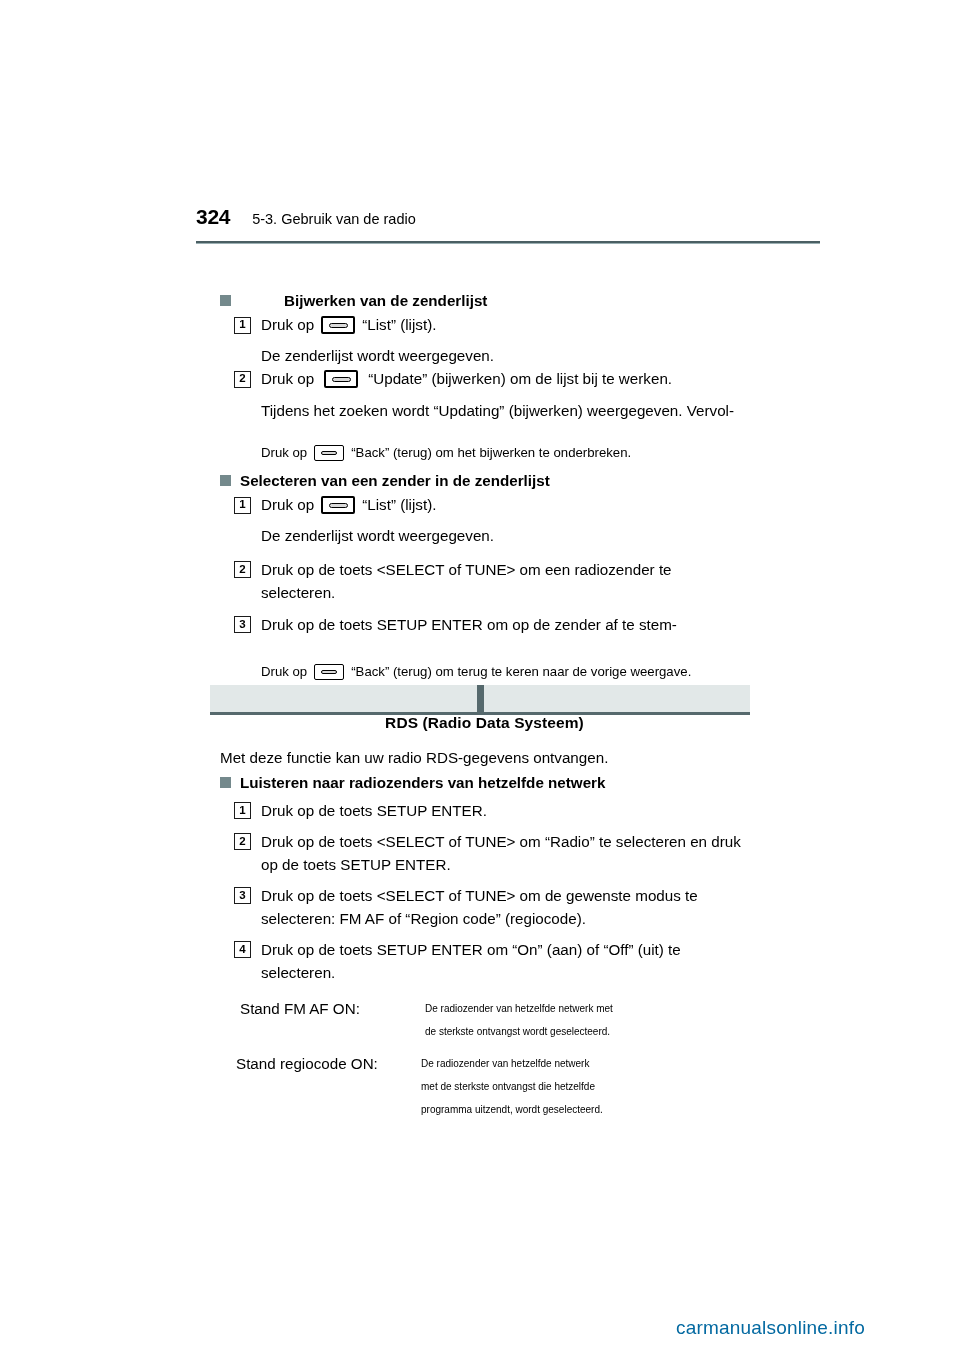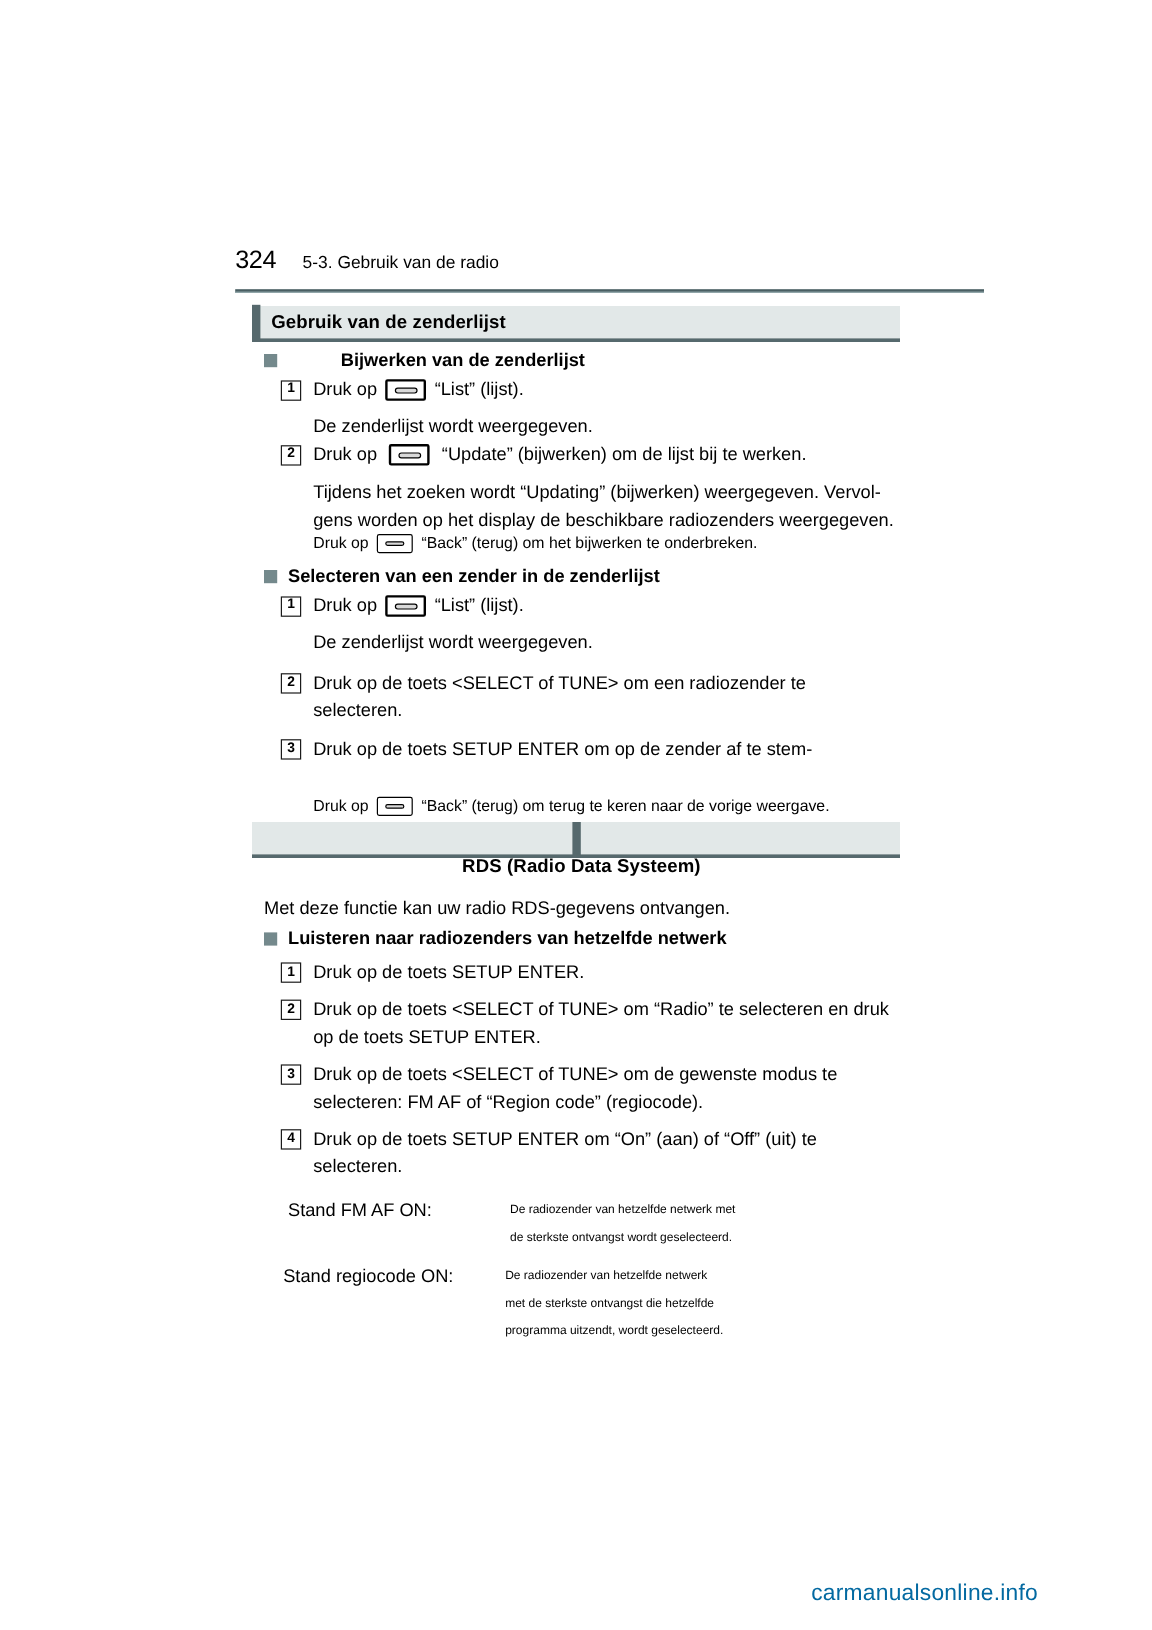--- a/index.html
+++ b/index.html
@@ -26,21 +26,21 @@
     position: absolute;
     left: 196px;
     top: 206px;
     width: 628px;
     height: 32px;
     display: flex;
     align-items: baseline;
   }
   .page-number {
     font-size: 21px;
-    font-weight: normal;
+    font-weight: bold;
     letter-spacing: -0.3px;
     line-height: 1;
   }
   .chapter-title {
     font-size: 14.5px;
     font-weight: normal;
     margin-left: 22px;
     line-height: 1;
   }
   .header-rule {
@@ -206,24 +206,20 @@
 <body>
 
 <div class="page">
 
   <div class="page-header">
     <span class="page-number">324</span>
     <span class="chapter-title">5-3. Gebruik van de radio</span>
   </div>
   <div class="header-rule"></div>
 
-  <div class="section-bar" style="top:255px;">
-    <span class="accent"></span>
-    <span class="section-title">Gebruik van de zenderlijst</span>
-  </div>
 
   <div class="subhead" style="top:293px;gap:44px;">
     <span class="sq"></span>
     <span class="subhead-text">Bijwerken van de zenderlijst</span>
   </div>
 
   <div class="inline-row" style="left:234px; top:316px;">
     <span class="step-num" style="margin-top:0;">1</span>
     <span class="txt" style="margin-left:10px;">Druk op</span>
     <span class="btn-icon">
@@ -238,21 +234,20 @@
     <span class="step-num" style="margin-top:0;">2</span>
     <span class="txt" style="margin-left:10px;">Druk op</span>
     <span class="btn-icon" style="margin:0 10px;">
         <span class="pill"></span>
       </span>
     <span class="txt">“Update” (bijwerken) om de lijst bij te werken.</span>
   </div>
 
   <div class="para justify" style="left:261px; top:399px; width:485px;">
     <span class="ln">Tijdens het zoeken wordt “Updating” (bijwerken) weergegeven. Vervol-</span>
-    <span class="ln">gens worden op het display de beschikbare radiozenders weergegeven.</span>
   </div>
 
   <div class="inline-row small" style="left:261px; top:445px;">
     <span class="txt">Druk op</span>
     <span class="btn-icon sm">
         <span class="pill"></span>
       </span>
     <span class="txt">“Back” (terug) om het bijwerken te onderbreken.</span>
   </div>
 

